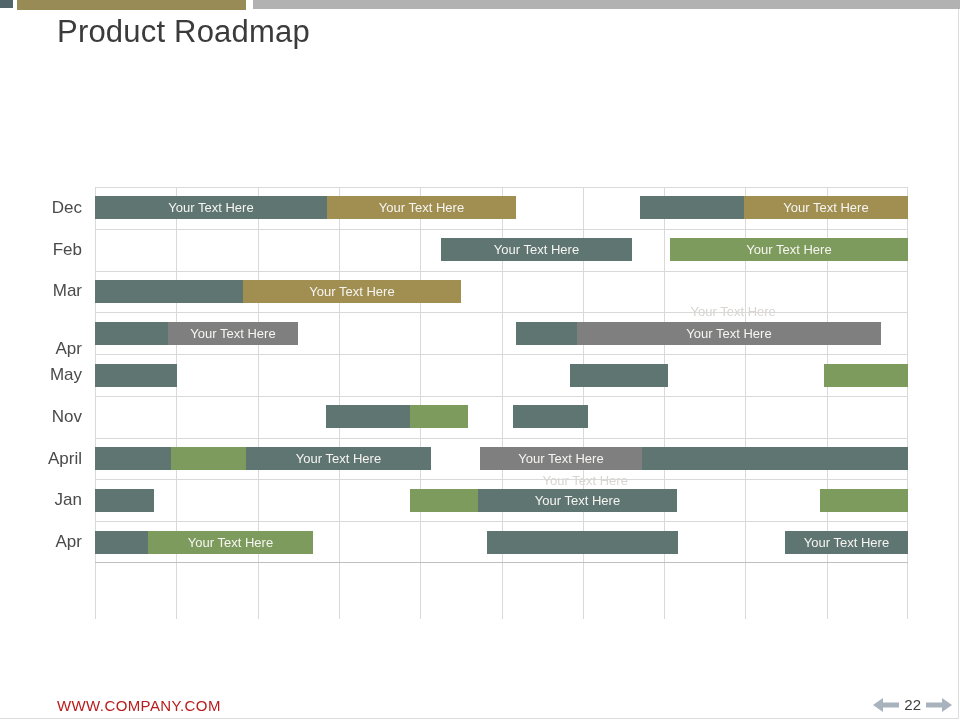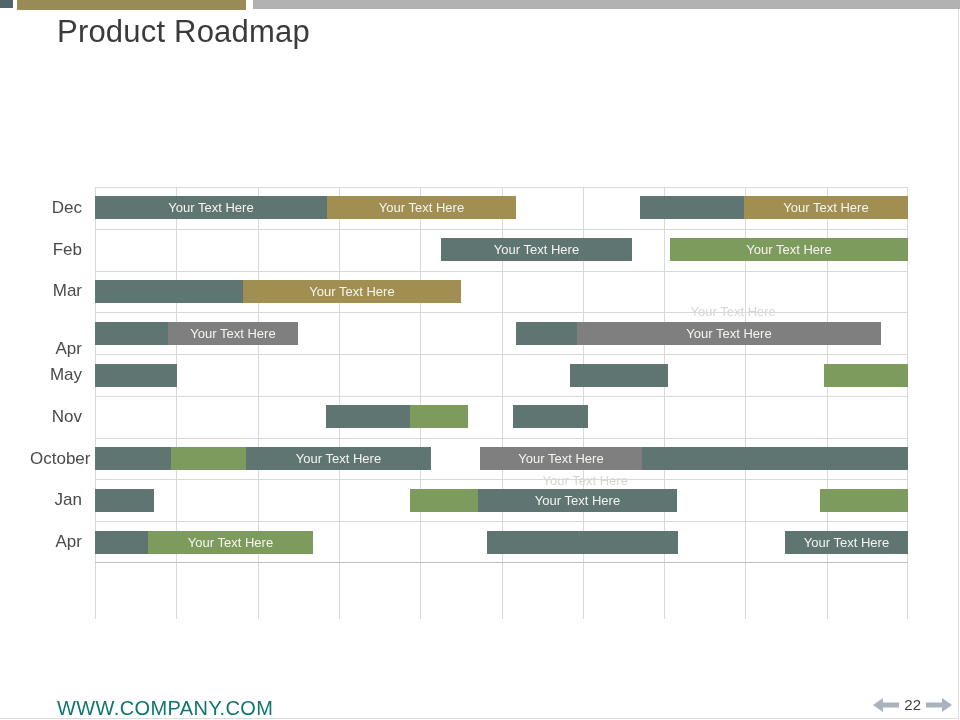--- a/index.html
+++ b/index.html
@@ -33,21 +33,21 @@
   .gantt-bar{
     position:absolute;height:23px;line-height:23px;text-align:center;
     font-size:13px;color:#f6f5f1;white-space:nowrap;overflow:hidden;
   }
   .ghost-label{
     position:absolute;font-size:13px;color:#d8d5d0;white-space:nowrap;
     transform:translateX(-50%);
   }
   
   .footer-website{
-    position:absolute;left:57px;top:697px;font-size:20px;color:#0f766e;
+    position:absolute;left:57px;top:697px;font-size:15px;color:#b91c1c;
     letter-spacing:0.4px;
   }
   .footer-nav{
     position:absolute;right:8px;top:696px;display:flex;align-items:center;gap:5px;
   }
   .page-number{font-size:15px;color:#3f3f3f;}
   .nav-arrow{display:inline-block;cursor:pointer;line-height:0;}
 </style>
 </head>
 <body>
@@ -60,21 +60,21 @@
 
 <div class="slide-title">Product Roadmap</div>
 
 <div class="month-labels">
     <div class="month-label" style="top: 11px;">Dec</div>
     <div class="month-label" style="top: 53px;">Feb</div>
     <div class="month-label" style="top: 94px; text-align: right;">Mar</div>
     <div class="month-label" style="top: 152px;">Apr</div>
     <div class="month-label" style="top: 178px;">May</div>
     <div class="month-label" style="top: 220px;">Nov</div>
-    <div class="month-label" style="top: 262px;">October</div>
+    <div class="month-label" style="top: 262px;">April</div>
     <div class="month-label" style="top: 303px;">Jan</div>
     <div class="month-label" style="top: 345px;">Apr</div>
   </div>
 <div class="gantt-chart">
     <div class="gridline-v" style="left: 0px;"></div>
     <div class="gridline-v" style="left: 81px;"></div>
     <div class="gridline-v" style="left: 163px;"></div>
     <div class="gridline-v" style="left: 244px;"></div>
     <div class="gridline-v" style="left: 325px;"></div>
     <div class="gridline-v" style="left: 407px;"></div>

